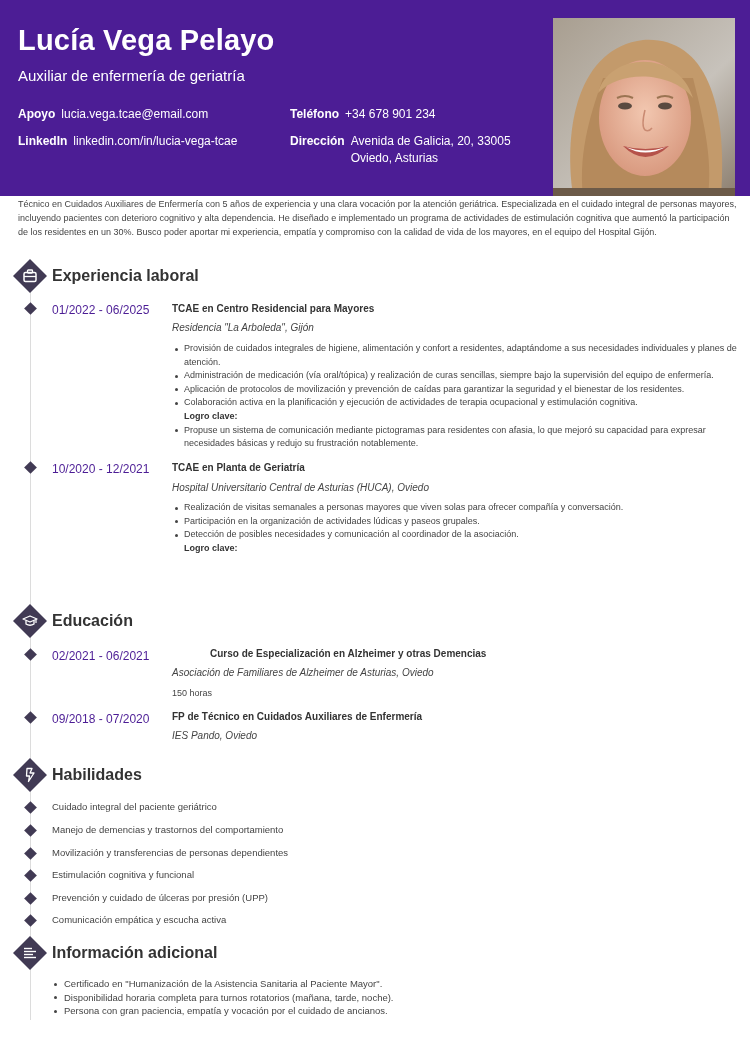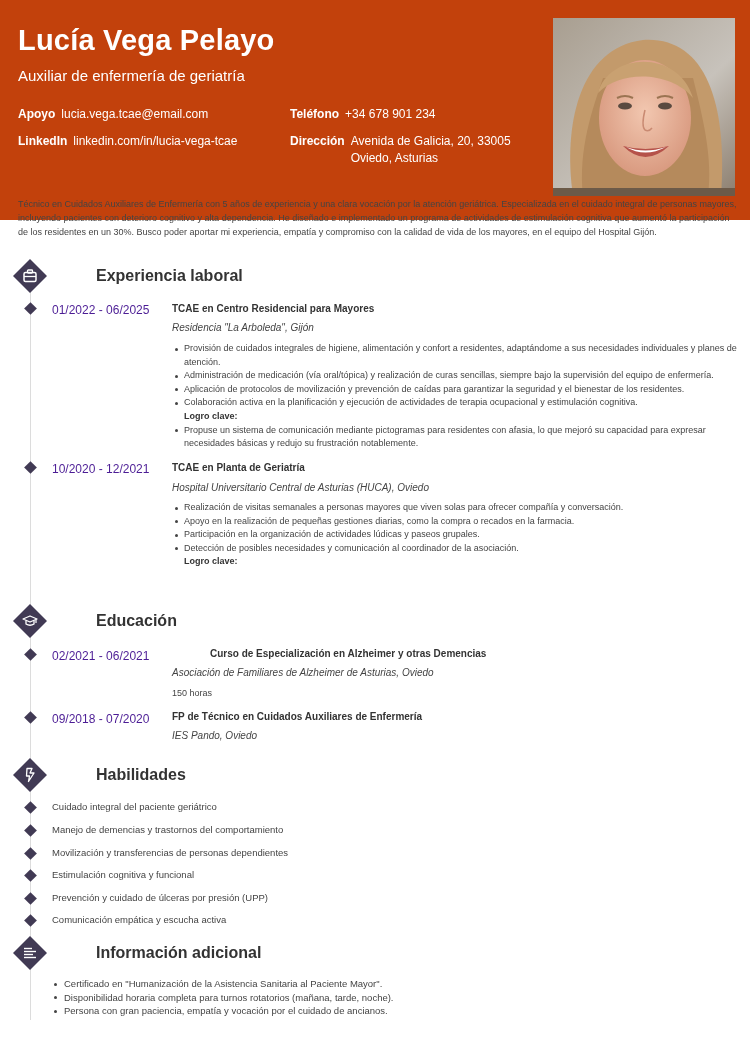--- a/index.html
+++ b/index.html
@@ -1,21 +1,21 @@
 <!DOCTYPE html>
 <html><head>
   <meta charset="utf-8">
   <style>
     * { box-sizing: border-box; margin: 0; padding: 0; }
     html, body { width: 750px; height: 1061px; background: #ffffff; overflow: hidden; }
     body { font-family: "Liberation Sans", sans-serif; color: #333; position: relative; }
 
     .header {
-      position: absolute; left: 0; top: 0; width: 750px; height: 220px;
-      background: #c2410c;
+      position: absolute; left: 0; top: 0; width: 750px; height: 196px;
+      background: #4c1d95;
     }
     .name {
       position: absolute; left: 18px; top: 24px;
       font-size: 29px; font-weight: bold; color: #ffffff; letter-spacing: 0.2px;
     }
     .title {
       position: absolute; left: 18px; top: 67px;
       font-size: 15px; color: #ffffff;
     }
     .contact { position: absolute; font-size: 12px; color: #ffffff; line-height: 17px; }
@@ -34,21 +34,21 @@
 
     .summary {
       position: absolute; left: 18px; top: 197px; width: 720px;
       font-size: 9px; line-height: 14px; color: #444;
     }
 
     .timeline-line {
       position: absolute; left: 30px; width: 1px; background: #dcdcdc;
     }
 
-    .section-head { position: absolute; left: 13px; display: flex; align-items: center; gap: 44px; }
+    .section-head { position: absolute; left: 13px; display: flex; align-items: center; }
     .section-icon {
       width: 34px; height: 34px; position: relative;
     }
     .section-icon .diamond {
       position: absolute; left: 5px; top: 5px; width: 24px; height: 24px;
       background: #413a54; transform: rotate(45deg);
     }
     .section-icon svg { position: absolute; left: 9px; top: 9px; }
     .section-title {
       font-size: 16px; font-weight: bold; color: #333; margin-left: 5px;
@@ -166,21 +166,20 @@
   <li class="key">Logro clave:</li>
   <li class="bul">Propuse un sistema de comunicación mediante pictogramas para residentes con afasia, lo que mejoró su capacidad para expresar necesidades básicas y redujo su frustración notablemente.</li>
 </ul>
 
 <div class="dot" style="top:463px;"></div>
 <div class="date" style="top:462px;">10/2020  - 12/2021</div>
 <div class="role" style="top:462px;">TCAE en Planta de Geriatría</div>
 <div class="org" style="top:482px;">Hospital Universitario Central de Asturias (HUCA), Oviedo</div>
 <ul class="bullets" style="top:501px;">
   <li class="bul">Realización de visitas semanales a personas mayores que viven solas para ofrecer compañía y conversación.</li>
-  <li class="bul">Apoyo en la realización de pequeñas gestiones diarias, como la compra o recados en la farmacia.</li>
   <li class="bul">Participación en la organización de actividades lúdicas y paseos grupales.</li>
   <li class="bul">Detección de posibles necesidades y comunicación al coordinador de la asociación.</li>
   <li class="key">Logro clave:</li>
 </ul>
 
 <div class="section-head" style="top:604px;">
   <div class="section-icon">
     <div class="diamond"></div>
     <svg width="16" height="16" viewBox="0 0 16 16">
       <path d="M1 6 L8 3 L15 6 L8 9 Z" fill="none" stroke="#fff" stroke-width="1.3" stroke-linejoin="round"></path>

